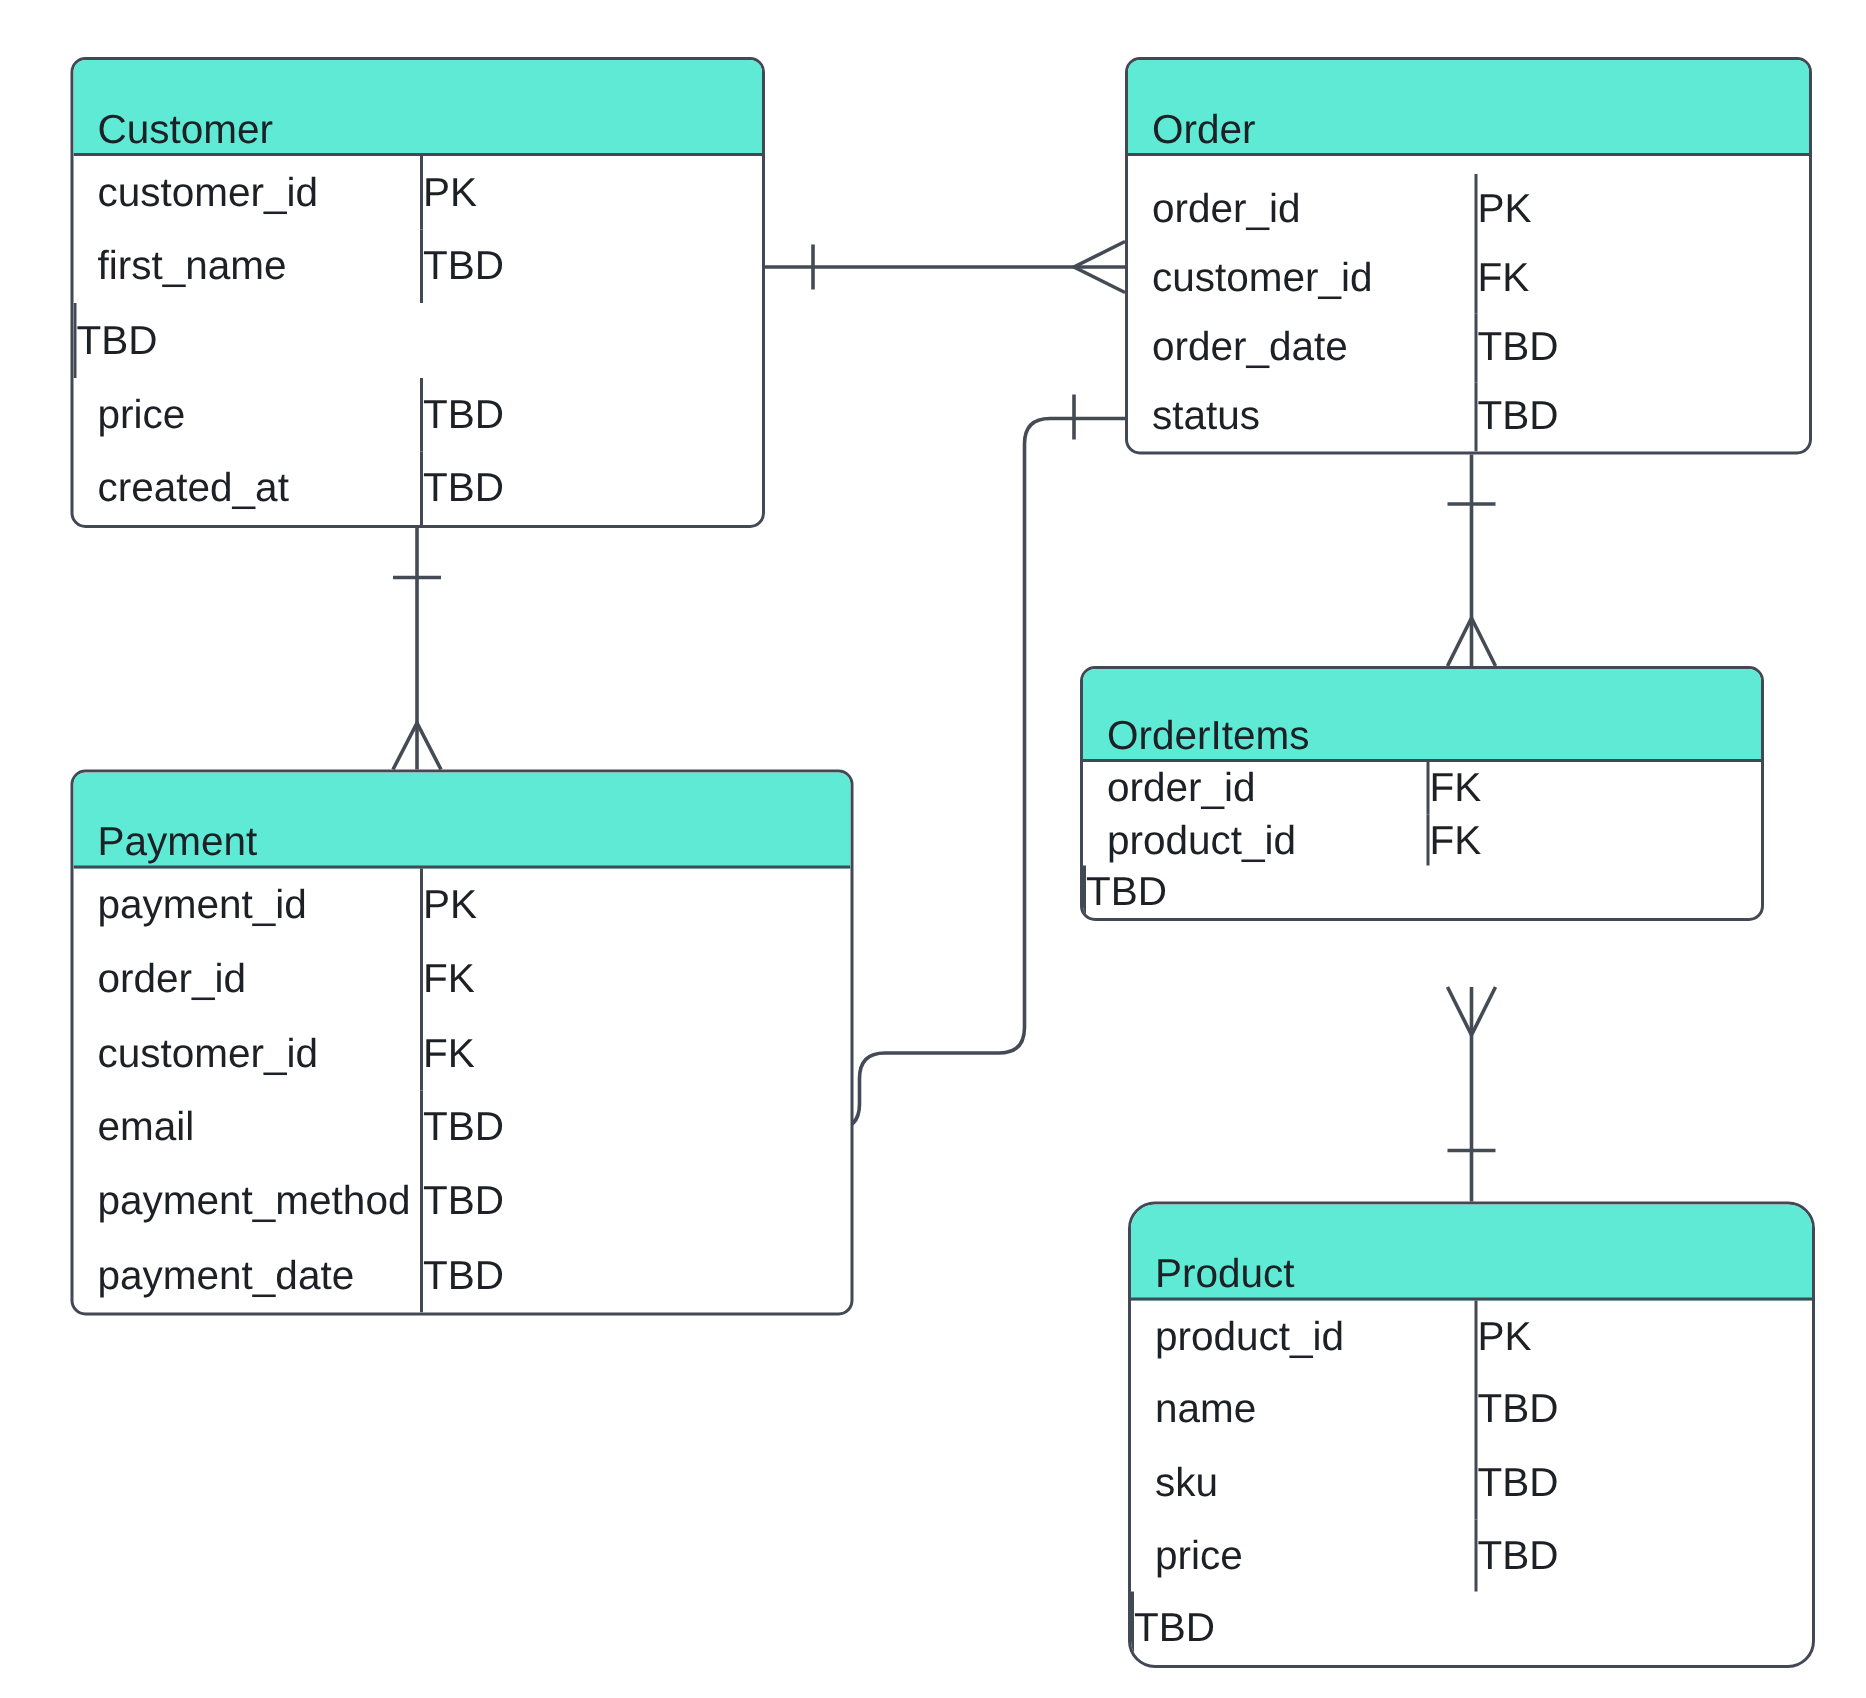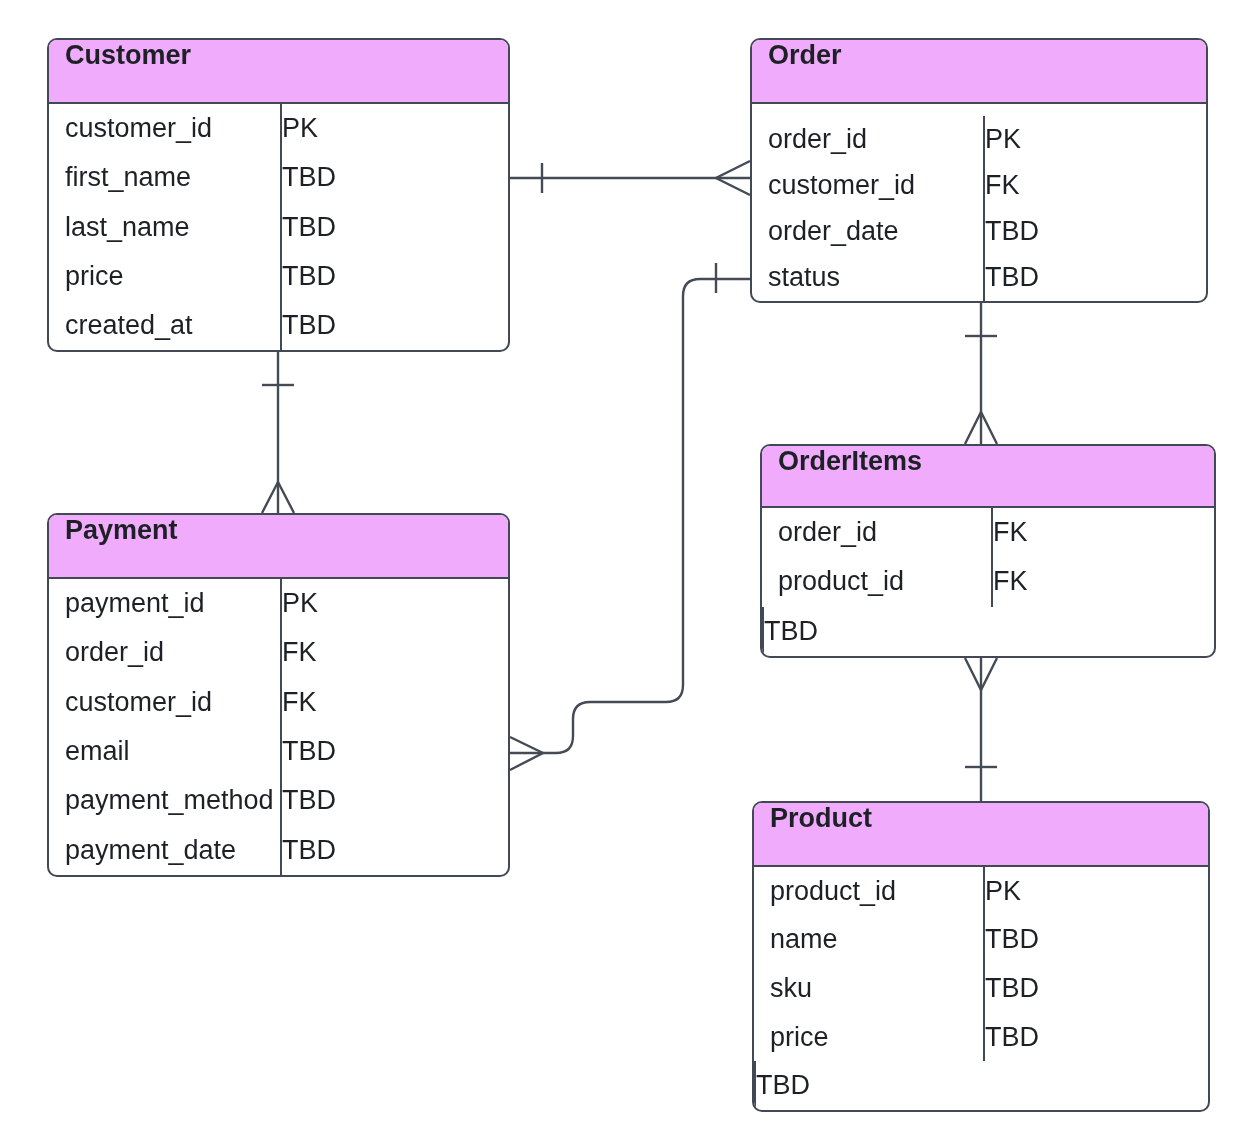--- a/index.html
+++ b/index.html
@@ -29,26 +29,25 @@
     border-radius: 10px;
     background: #ffffff;
     display: flex;
     flex-direction: column;
     color: #1d2126;
     font-size: 27px;
     overflow: hidden;
   }
   .entity-header {
     flex: 0 0 62px;
-    background: #f0abfc;
+    background: #5eead4;
     border-bottom: 2px solid #424954;
     display: flex;
-    align-items: flex-start;
+    align-items: flex-end;
     padding-left: 16px;
-    font-weight: bold;
   }
   .entity-body {
     flex: 1 1 auto;
     display: flex;
     flex-direction: column;
   }
   .row {
     flex: 1 1 0;
     display: flex;
     align-items: center;
@@ -120,21 +119,20 @@
     <div class="entity-body">
         <div class="row">
           <span class="attr">customer_id</span>
           <span class="type">PK</span>
         </div>
         <div class="row">
           <span class="attr">first_name</span>
           <span class="type">TBD</span>
         </div>
         <div class="row">
-          <span class="attr">last_name</span>
           <span class="type">TBD</span>
         </div>
         <div class="row">
           <span class="attr">price</span>
           <span class="type">TBD</span>
         </div>
         <div class="row">
           <span class="attr">created_at</span>
           <span class="type">TBD</span>
         </div>
@@ -158,21 +156,21 @@
           <span class="attr">order_date</span>
           <span class="type">TBD</span>
         </div>
         <div class="row">
           <span class="attr">status</span>
           <span class="type">TBD</span>
         </div>
       </div>
   </div>
 
-  <div class="entity" style="left:47px; top:513px; width:463px; height:364px; --col:231px;">
+  <div class="entity" style="left:47px; top:513px; width:522px; height:364px; --col:231px;">
     <div class="entity-header">
       <span>Payment</span>
     </div>
     <div class="entity-body">
         <div class="row">
           <span class="attr">payment_id</span>
           <span class="type">PK</span>
         </div>
         <div class="row">
           <span class="attr">order_id</span>
@@ -190,40 +188,40 @@
           <span class="attr">payment_method</span>
           <span class="type">TBD</span>
         </div>
         <div class="row">
           <span class="attr">payment_date</span>
           <span class="type">TBD</span>
         </div>
       </div>
   </div>
 
-  <div class="entity" style="left:760px; top:444px; width:456px; height:214px; --col:229px;">
+  <div class="entity" style="left:720px; top:444px; width:456px; height:170px; --col:229px;">
     <div class="entity-header" style="flex-basis:60px;">
       <span>OrderItems</span>
     </div>
     <div class="entity-body">
         <div class="row">
           <span class="attr">order_id</span>
           <span class="type">FK</span>
         </div>
         <div class="row">
           <span class="attr">product_id</span>
           <span class="type">FK</span>
         </div>
         <div class="row">
           <span class="type">TBD</span>
         </div>
       </div>
   </div>
 
-  <div class="entity" style="left:752px; top:801px; width:458px; height:311px; --col:229px;">
+  <div class="entity" style="left:752px; top:801px; width:458px; height:311px;border-radius:18px; --col:229px;">
     <div class="entity-header">
       <span>Product</span>
     </div>
     <div class="entity-body">
         <div class="row">
           <span class="attr">product_id</span>
           <span class="type">PK</span>
         </div>
         <div class="row">
           <span class="attr">name</span>

